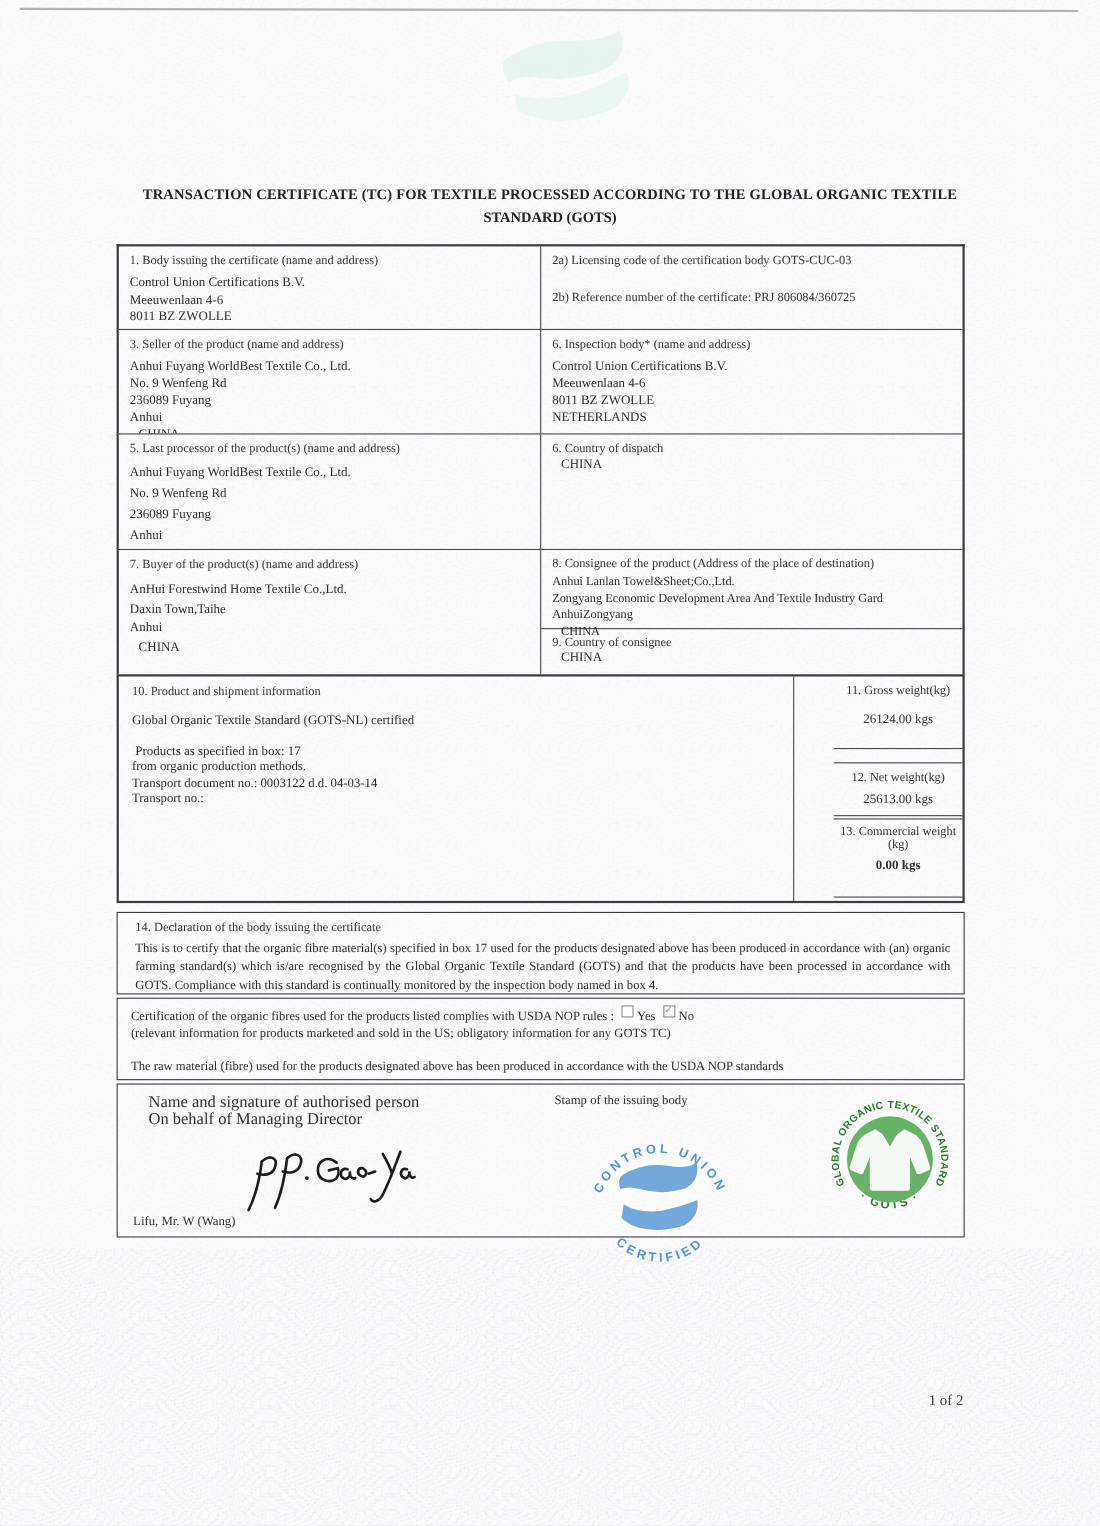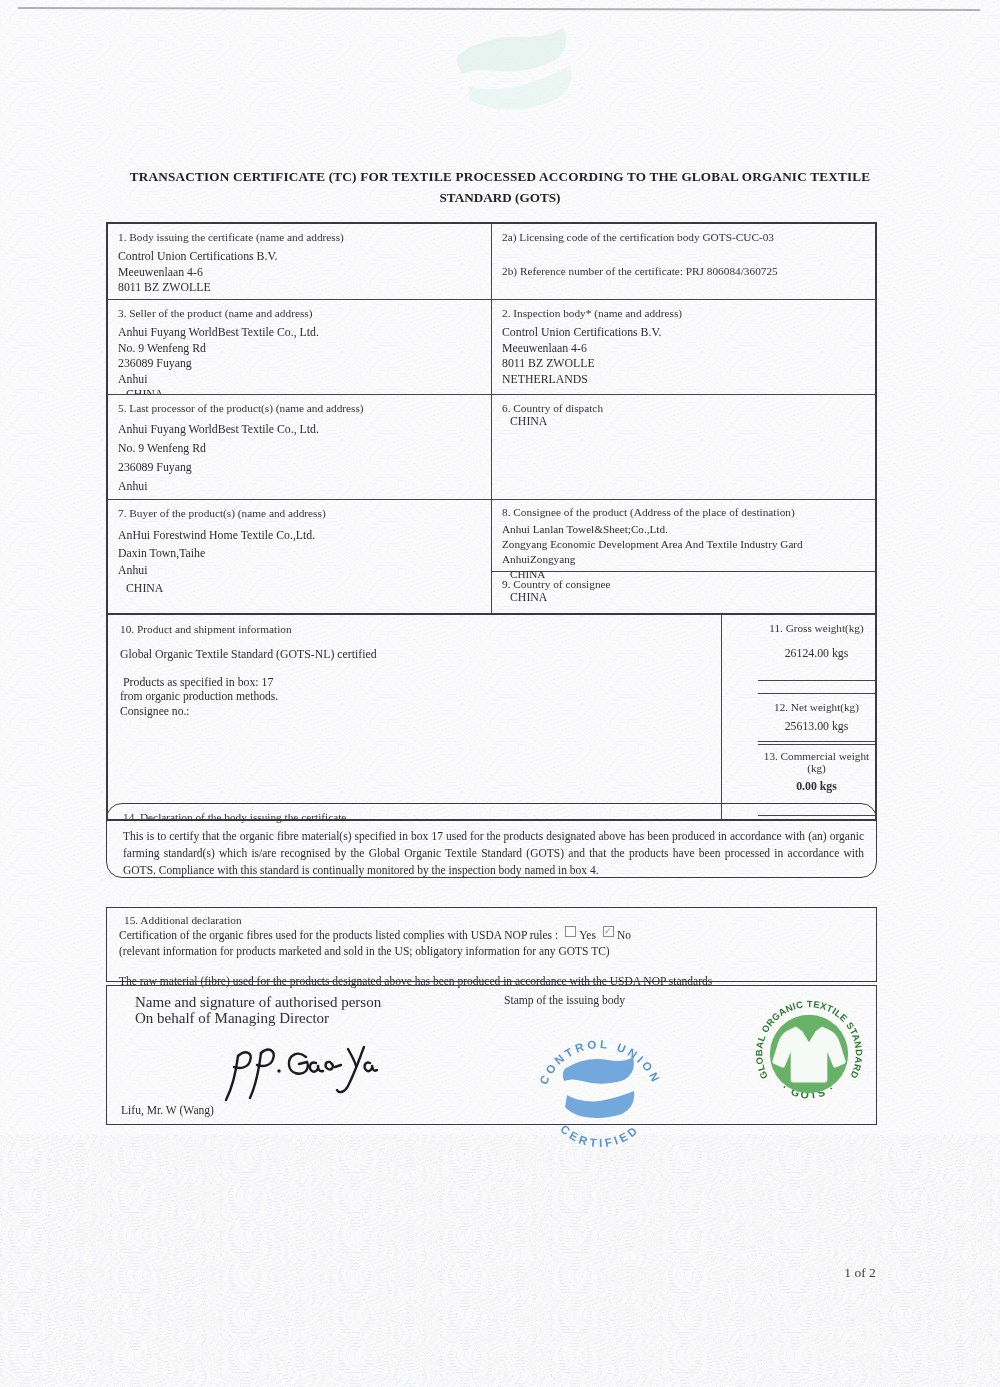--- a/index.html
+++ b/index.html
@@ -58,21 +58,21 @@
   .wcol{position:relative;}
   .wbox{position:absolute;left:0;right:0;box-sizing:border-box;text-align:center;}
   .w11{top:0;height:66px;border-bottom:1.5px solid #45454c;padding-top:7px;}
   .w12{top:78px;height:49px;border-top:1.5px solid #45454c;border-bottom:1.5px solid #45454c;padding-top:7px;}
   .w13{top:129px;height:72px;border-top:1.5px solid #45454c;border-bottom:1.5px solid #45454c;padding-top:5px;}
   .wbox .lbl{font-size:11.2px;}
   .wval{font-size:11.8px;margin-top:12px;}
   .w12 .wval{margin-top:6px;} .w13 .wval{margin-top:5px;font-weight:bold;}
   
   .lowbox{position:absolute;left:106px;width:771px;box-sizing:border-box;border:1.8px solid #3a3a41;padding:7px 12px;}
-  #box14{top:803px;height:75px;border-radius:16px;}
+  #box14{top:829px;height:75px;}
   #box15{top:907px;height:75px;padding-top:6px;}
   #box16{top:985px;height:140px;}
   .para{font-size:11.5px;line-height:16.8px;margin-top:5px;text-align:justify;color:#2c2c33;}
   .cb{display:inline-block;width:9px;height:9px;border:1px solid #8a8a92;margin:0 3px 0 7px;vertical-align:2px;position:relative;background:#fdfdfe;}
   .cb .mark{position:absolute;left:0px;top:-3px;font-size:9px;color:#7f8fae;font-family:"DejaVu Sans",sans-serif;}
   .b16-date{margin-left:20px;font-size:11.8px;}
   .b16-line{font-size:15px;line-height:15.5px;padding-left:16px;}
   .signer{position:absolute;left:14px;bottom:7px;font-size:11.6px;}
   .stamp-label{position:absolute;left:397px;top:8px;font-size:11.6px;}
   .sig-svg{position:absolute;left:218px;top:1040px;}
@@ -111,21 +111,21 @@
     </div>
     <div class="cell bl bb">
       <div class="lbl">3. Seller of the product (name and address)</div>
       <div class="ln mt6">Anhui Fuyang WorldBest Textile Co., Ltd.</div>
       <div class="ln">No. 9 Wenfeng Rd</div>
       <div class="ln">236089  Fuyang</div>
       <div class="ln">Anhui</div>
       <div class="ln ind">CHINA</div>
     </div>
     <div class="cell bb">
-      <div class="lbl">2. Inspection body* (name and address)</div>
+      <div class="lbl">6. Inspection body* (name and address)</div>
       <div class="ln mt6">Control Union Certifications B.V.</div>
       <div class="ln">Meeuwenlaan 4-6</div>
       <div class="ln">8011 BZ  ZWOLLE</div>
       <div class="ln">NETHERLANDS</div>
     </div>
     <div class="cell bl bb">
       <div class="lbl">5. Last processor of the product(s) (name and address)</div>
       <div class="ln sp mt6">Anhui Fuyang WorldBest Textile Co., Ltd.</div>
       <div class="ln sp">No. 9 Wenfeng Rd</div>
       <div class="ln sp">236089  Fuyang</div>
@@ -156,21 +156,22 @@
       </div>
     </div>
   </div>
 
   <div class="grid-ship">
     <div class="ship-left">
       <div class="lbl">10. Product and shipment information</div>
       <div class="ln mt12">Global Organic Textile Standard (GOTS-NL) certified</div>
       <div class="ln mt12 ind" style="padding-left:3px">Products as specified in box: 17</div>
       <div class="ln tight">from organic production methods.</div>
-      <div class="ln tight">Consignee no.:</div>
+      <div class="ln tight">Transport document no.: 0003122   d.d. 04-03-14</div>
+      <div class="ln tight">Transport no.:</div>
     </div>
     <div class="wcol">
       <div class="wbox w11">
         <div class="lbl">11. Gross weight(kg)</div>
         <div class="wval">26124.00 kgs</div>
       </div>
       <div class="wbox w12">
         <div class="lbl">12. Net weight(kg)</div>
         <div class="wval">25613.00 kgs</div>
       </div>
@@ -180,21 +181,20 @@
       </div>
     </div>
   </div>
 
   <div class="lowbox" id="box14">
     <div class="lbl" style="padding-left:4px">14. Declaration of the body issuing the certificate</div>
     <div class="para" style="padding-left:4px">This is to certify that the organic fibre material(s) specified in box 17 used for the products designated above has been produced in accordance with (an) organic farming standard(s) which is/are recognised by the Global Organic Textile Standard (GOTS) and that the products have been processed in accordance with GOTS. Compliance with this standard is continually monitored by the inspection body named in box 4.</div>
   </div>
 
   <div class="lowbox" id="box15">
-    <div class="lbl" style="padding-left:5px">15. Additional declaration</div>
     <div class="ln" style="font-size:11.5px">
       <span>Certification of the organic fibres used for the products listed complies with USDA NOP rules :</span><span class="cb"></span><span>Yes</span><span class="cb"><span class="mark">✓</span></span><span>No</span>
     </div>
     <div class="ln" style="font-size:11.5px">(relevant information for products marketed and sold in the US; obligatory information for any GOTS TC)</div>
     <div class="ln" style="font-size:11.5px;margin-top:15px">The raw material (fibre) used for the products designated above has been produced in accordance with the USDA NOP standards</div>
   </div>
 
   <div class="lowbox" id="box16">
     <div class="b16-line" style="margin-top:2px">Name and signature of authorised person</div>
     <div class="b16-line">On behalf of Managing Director</div>

